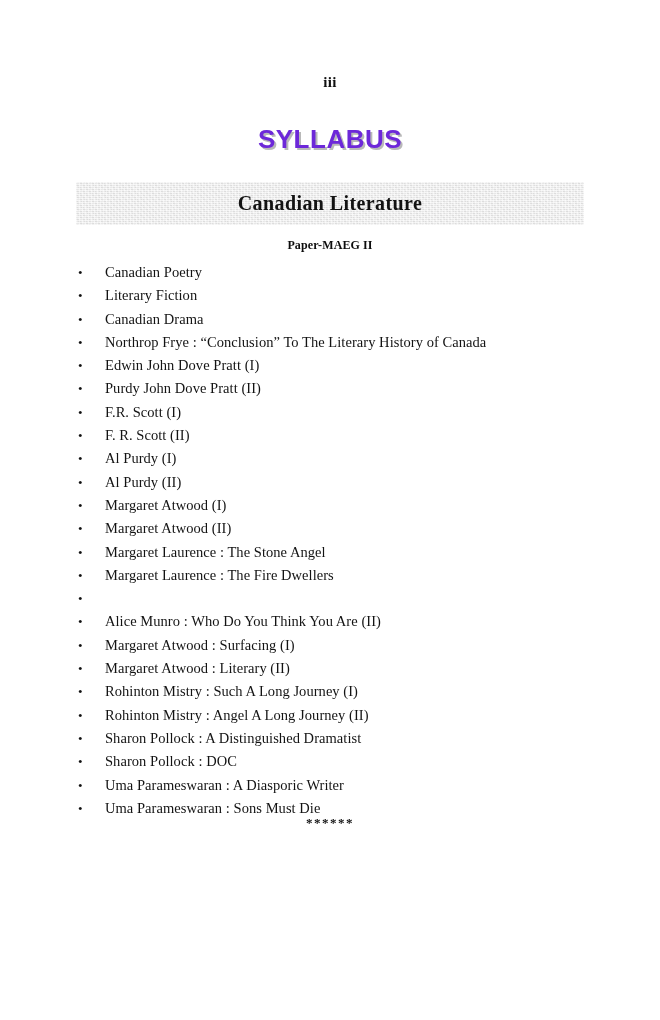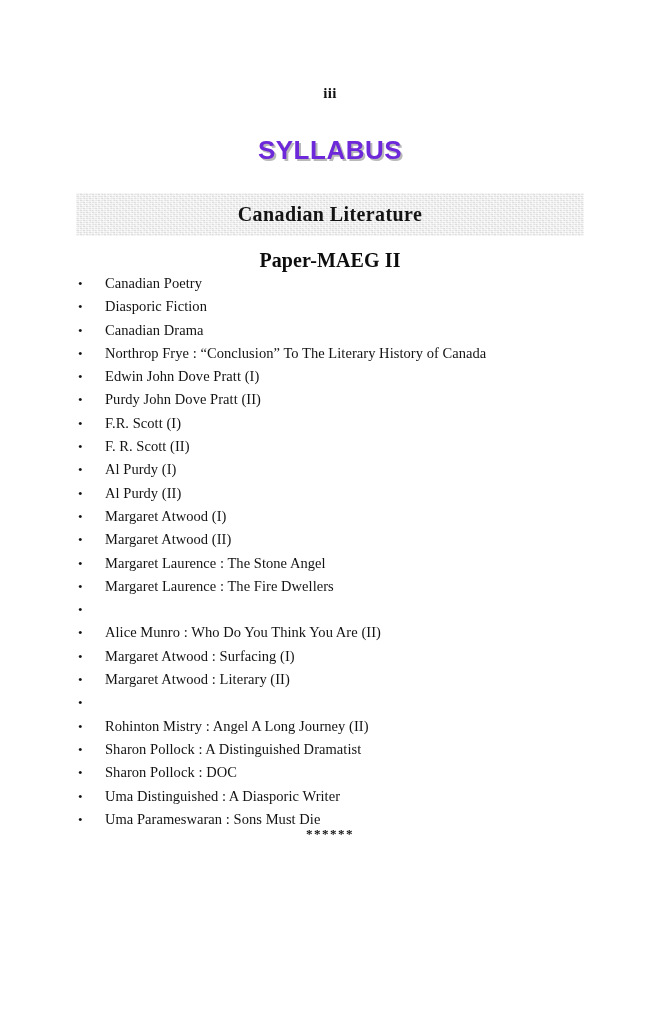--- a/index.html
+++ b/index.html
@@ -10,21 +10,21 @@
   }
   body {
     font-family: "Liberation Serif", "DejaVu Serif", serif;
     color: #000000;
     -webkit-font-smoothing: none;
   }
   .page {
     position: relative;
     width: 660px;
     height: 822px;
-    margin: 13px auto;
+    margin: 2px auto;
     background: #ffffff;
     overflow: hidden;
   }
 
   
   .folio {
     position: absolute;
     top: 72px;
     left: 0;
     width: 660px;
@@ -80,21 +80,21 @@
 
   
   .paper-heading {
     position: absolute;
     top: 236px;
     left: 0;
     width: 660px;
     text-align: center;
     font-family: "Liberation Serif", "DejaVu Serif", serif;
     font-weight: bold;
-    font-size: 20px;
+    font-size: 12px;
     letter-spacing: 0.1px;
     color: #0d0d0d;
   }
 
   
   .topic-list {
     position: absolute;
     top: 259px;
     left: 76px;
     width: 560px;
@@ -152,40 +152,40 @@
   </div>
 
   <div class="banner">
     <span class="banner-text">Canadian Literature</span>
   </div>
 
   <div class="paper-heading">Paper-MAEG II</div>
 
   <ul class="topic-list" id="topic-list">
       <li class="topic-item"><span class="topic-bullet">•</span><span class="topic-label">Canadian Poetry</span></li>
-      <li class="topic-item"><span class="topic-bullet">•</span><span class="topic-label">Diasporic Fiction</span></li>
+      <li class="topic-item"><span class="topic-bullet">•</span><span class="topic-label">Literary Fiction</span></li>
       <li class="topic-item"><span class="topic-bullet">•</span><span class="topic-label">Canadian Drama</span></li>
       <li class="topic-item"><span class="topic-bullet">•</span><span class="topic-label">Northrop Frye : “Conclusion” To The Literary History of Canada</span></li>
       <li class="topic-item"><span class="topic-bullet">•</span><span class="topic-label">Edwin John Dove Pratt (I)</span></li>
       <li class="topic-item"><span class="topic-bullet">•</span><span class="topic-label">Purdy John Dove Pratt (II)</span></li>
       <li class="topic-item"><span class="topic-bullet">•</span><span class="topic-label">F.R. Scott (I)</span></li>
       <li class="topic-item"><span class="topic-bullet">•</span><span class="topic-label">F. R. Scott (II)</span></li>
       <li class="topic-item"><span class="topic-bullet">•</span><span class="topic-label">Al Purdy (I)</span></li>
       <li class="topic-item"><span class="topic-bullet">•</span><span class="topic-label">Al Purdy (II)</span></li>
       <li class="topic-item"><span class="topic-bullet">•</span><span class="topic-label">Margaret Atwood (I)</span></li>
       <li class="topic-item"><span class="topic-bullet">•</span><span class="topic-label">Margaret Atwood (II)</span></li>
       <li class="topic-item"><span class="topic-bullet">•</span><span class="topic-label">Margaret Laurence : The Stone Angel</span></li>
       <li class="topic-item"><span class="topic-bullet">•</span><span class="topic-label">Margaret Laurence : The Fire Dwellers</span></li>
       <li class="topic-item"><span class="topic-bullet">•</span></li>
       <li class="topic-item"><span class="topic-bullet">•</span><span class="topic-label">Alice Munro : Who Do You Think You Are (II)</span></li>
       <li class="topic-item"><span class="topic-bullet">•</span><span class="topic-label">Margaret Atwood : Surfacing (I)</span></li>
       <li class="topic-item"><span class="topic-bullet">•</span><span class="topic-label">Margaret Atwood : Literary (II)</span></li>
-      <li class="topic-item"><span class="topic-bullet">•</span></li>
+      <li class="topic-item"><span class="topic-bullet">•</span><span class="topic-label">Rohinton Mistry : Such A Long Journey (I)</span></li>
       <li class="topic-item"><span class="topic-bullet">•</span><span class="topic-label">Rohinton Mistry : Angel A Long Journey (II)</span></li>
       <li class="topic-item"><span class="topic-bullet">•</span><span class="topic-label">Sharon Pollock : A Distinguished Dramatist</span></li>
       <li class="topic-item"><span class="topic-bullet">•</span><span class="topic-label">Sharon Pollock : DOC</span></li>
-      <li class="topic-item"><span class="topic-bullet">•</span><span class="topic-label">Uma Distinguished : A Diasporic Writer</span></li>
+      <li class="topic-item"><span class="topic-bullet">•</span><span class="topic-label">Uma Parameswaran : A Diasporic Writer</span></li>
       <li class="topic-item"><span class="topic-bullet">•</span><span class="topic-label">Uma Parameswaran : Sons Must Die</span></li>
     </ul>
 
   <div class="ornament">******</div>
 
 </div>
 
 </body></html>

